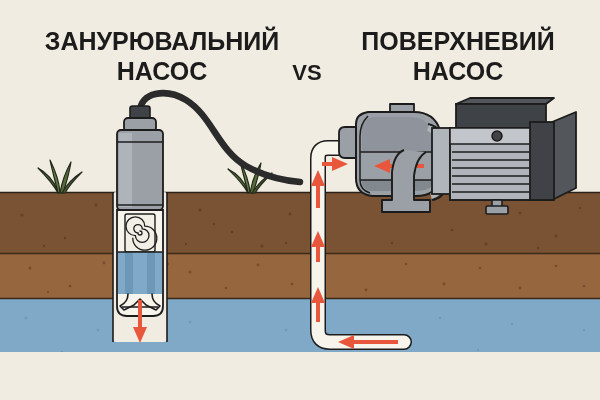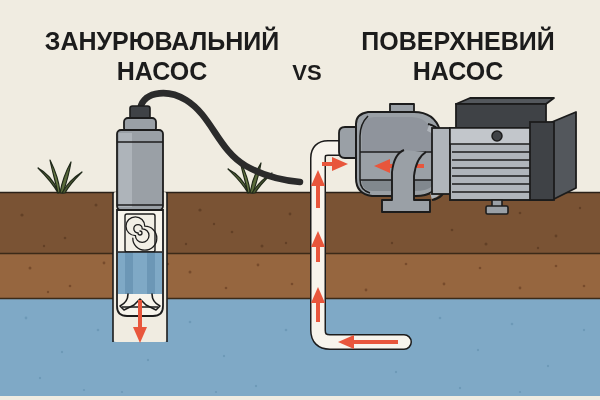--- a/index.html
+++ b/index.html
@@ -1,21 +1,21 @@
 <!DOCTYPE html>
 <html><head>
 <meta charset="utf-8">
 <style>
   html,body{margin:0;padding:0;}
   body{
     width:600px;height:400px;overflow:hidden;
     font-family:"Liberation Sans", sans-serif;
     background:#f0ece1;
   }
-  #stage{position:relative;width:600px;height:396px;overflow:hidden;background:#fde047;}
+  #stage{position:relative;width:600px;height:352px;overflow:hidden;background:#fde047;}
   #stage svg{display:block;}
   .ttl{
     font-family:"Liberation Sans", sans-serif;
     font-weight:bold;
     fill:#1c1c1c;
     text-anchor:middle;
   }
   .ttl-main{font-size:25px;letter-spacing:0px;}
   .ttl-vs{font-size:22px;}
 </style>

